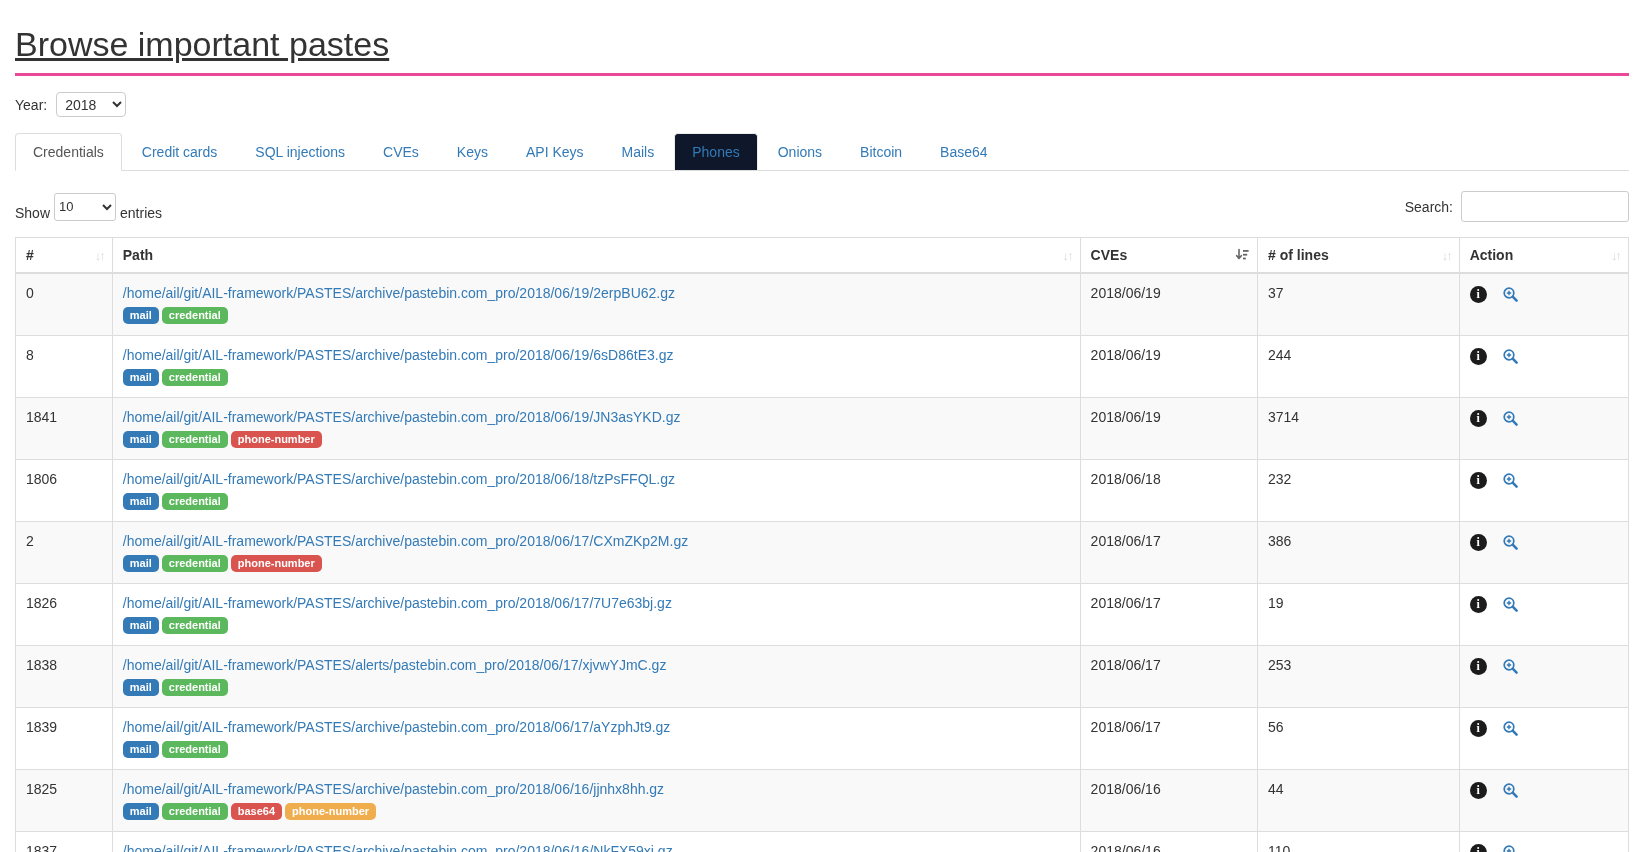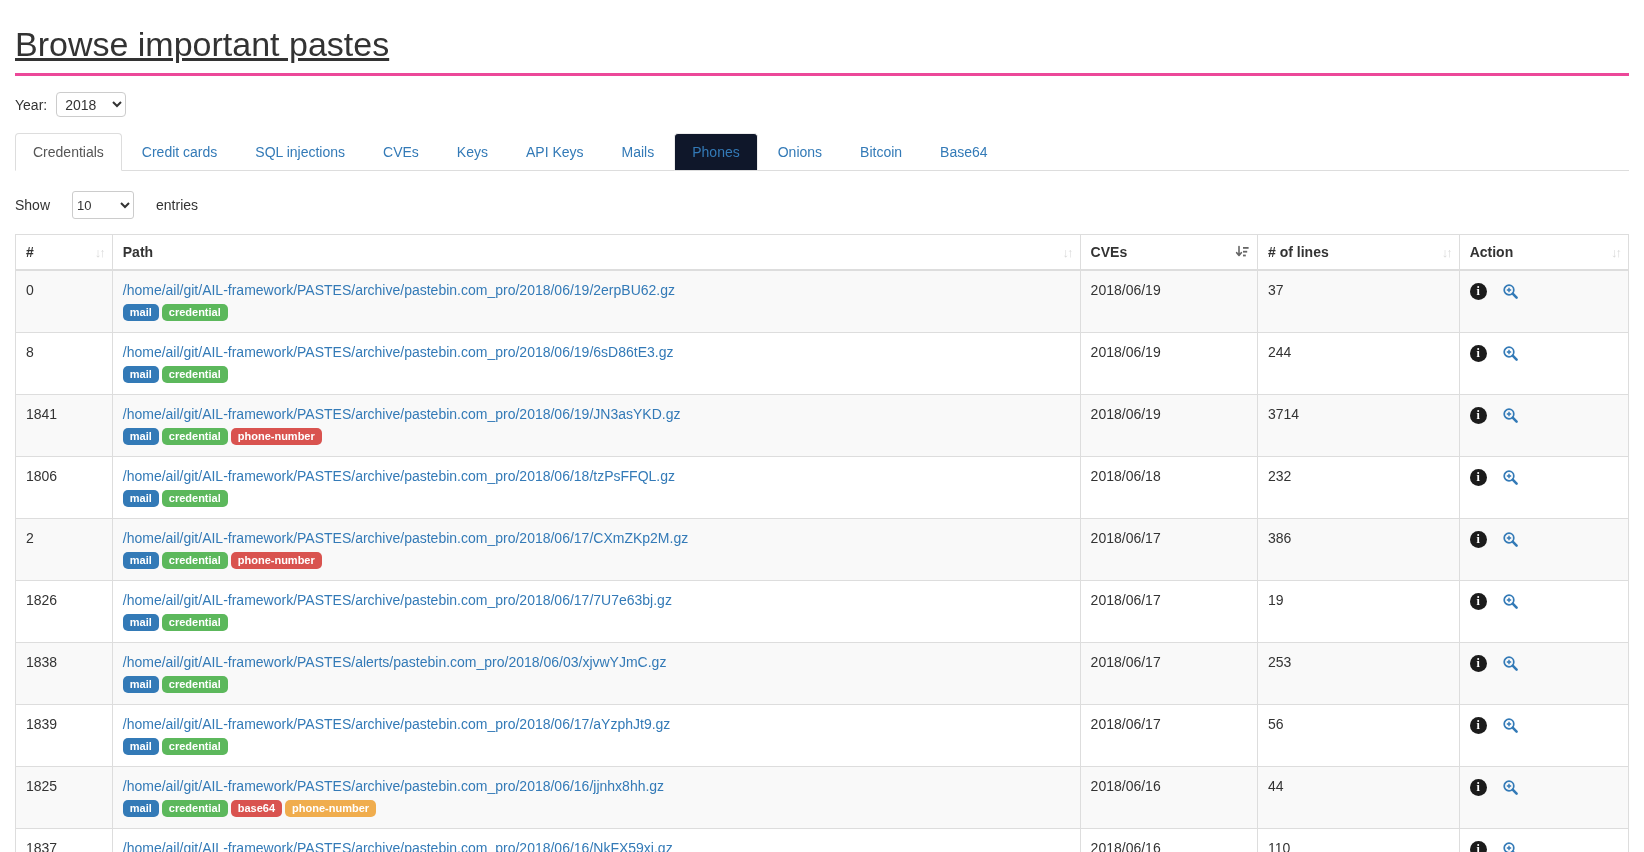--- a/index.html
+++ b/index.html
@@ -31,21 +31,21 @@
     display: block; padding: 10px 17px; font-size: 14px; color: #337ab7;
     text-decoration: none; border: 1px solid transparent; border-radius: 4px 4px 0 0;
   }
   .nav-tabs li.active a { color: #555; background: #fff; border-color: #ddd #ddd transparent #ddd; cursor: default; }
   .nav-tabs li.hover a { background: #0f172a; border-color: #ececec #ececec #ddd #ececec; }
 
   .tab-content { padding-top: 20px; }
 
   
   .dt-controls { display: flex; justify-content: space-between; align-items: center; margin-bottom: 15px; }
-  .show-entries { display: flex; align-items: center; gap: 22px; }
+  .show-entries { display: flex; align-items: flex-end; gap: 4px; }
   .len-select {
     height: 28px; width: 62px; border: 1px solid #ccc; border-radius: 3px;
     background: #fff; color: #333; font-size: 13px; font-family: inherit;
   }
   .search-box { display: flex; align-items: center; gap: 8px; }
   .search-box input {
     height: 31px; width: 168px; border: 1px solid #ccc; border-radius: 3px;
     padding: 4px 8px; font-size: 14px; font-family: inherit;
   }
 
@@ -136,20 +136,24 @@
 <div class="tab-content">
 
   <div class="dt-controls">
     <div class="show-entries">
       <span>Show</span>
       <select class="len-select">
         <option>10</option>
       </select>
       <span>entries</span>
     </div>
+    <div class="search-box">
+      <span>Search:</span>
+      <input type="text" value="" style="">
+    </div>
   </div>
 
   <table class="pastes">
     <thead>
       <tr>
           <th>
     <span class="col-label">#</span>
     <span class="sort-both">↓↑</span>
     
   </th>
@@ -293,21 +297,21 @@
           <circle cx="7" cy="7" r="4.8" stroke="#337ab7" stroke-width="1.7" fill="none"></circle>
           <path d="M7 4.8 v4.4 M4.8 7 h4.4" stroke="#337ab7" stroke-width="1.4"></path>
           <path d="M10.7 10.7 L14.6 14.6" stroke="#337ab7" stroke-width="2.6" stroke-linecap="round"></path>
         </svg>
       </span>
     </td>
   </tr>
         <tr>
     <td>1838</td>
     <td>
-      <a href="#" class="path-link">/home/ail/git/AIL-framework/PASTES/alerts/pastebin.com_pro/2018/06/03/xjvwYJmC.gz</a>
+      <a href="#" class="path-link">/home/ail/git/AIL-framework/PASTES/alerts/pastebin.com_pro/2018/06/17/xjvwYJmC.gz</a>
       <div class="tag-list"><span class="tag" style="background-color: rgb(51, 122, 183);">mail</span><span class="tag" style="background-color: rgb(92, 184, 92);">credential</span></div>
     </td>
     <td>2018/06/17</td>
     <td>253</td>
     <td class="action-cell">
       <span class="info-icon">i</span>
       <span class="zoom-icon">
         <svg width="17" height="17" viewBox="0 0 17 17">
           <circle cx="7" cy="7" r="4.8" stroke="#337ab7" stroke-width="1.7" fill="none"></circle>
           <path d="M7 4.8 v4.4 M4.8 7 h4.4" stroke="#337ab7" stroke-width="1.4"></path>

